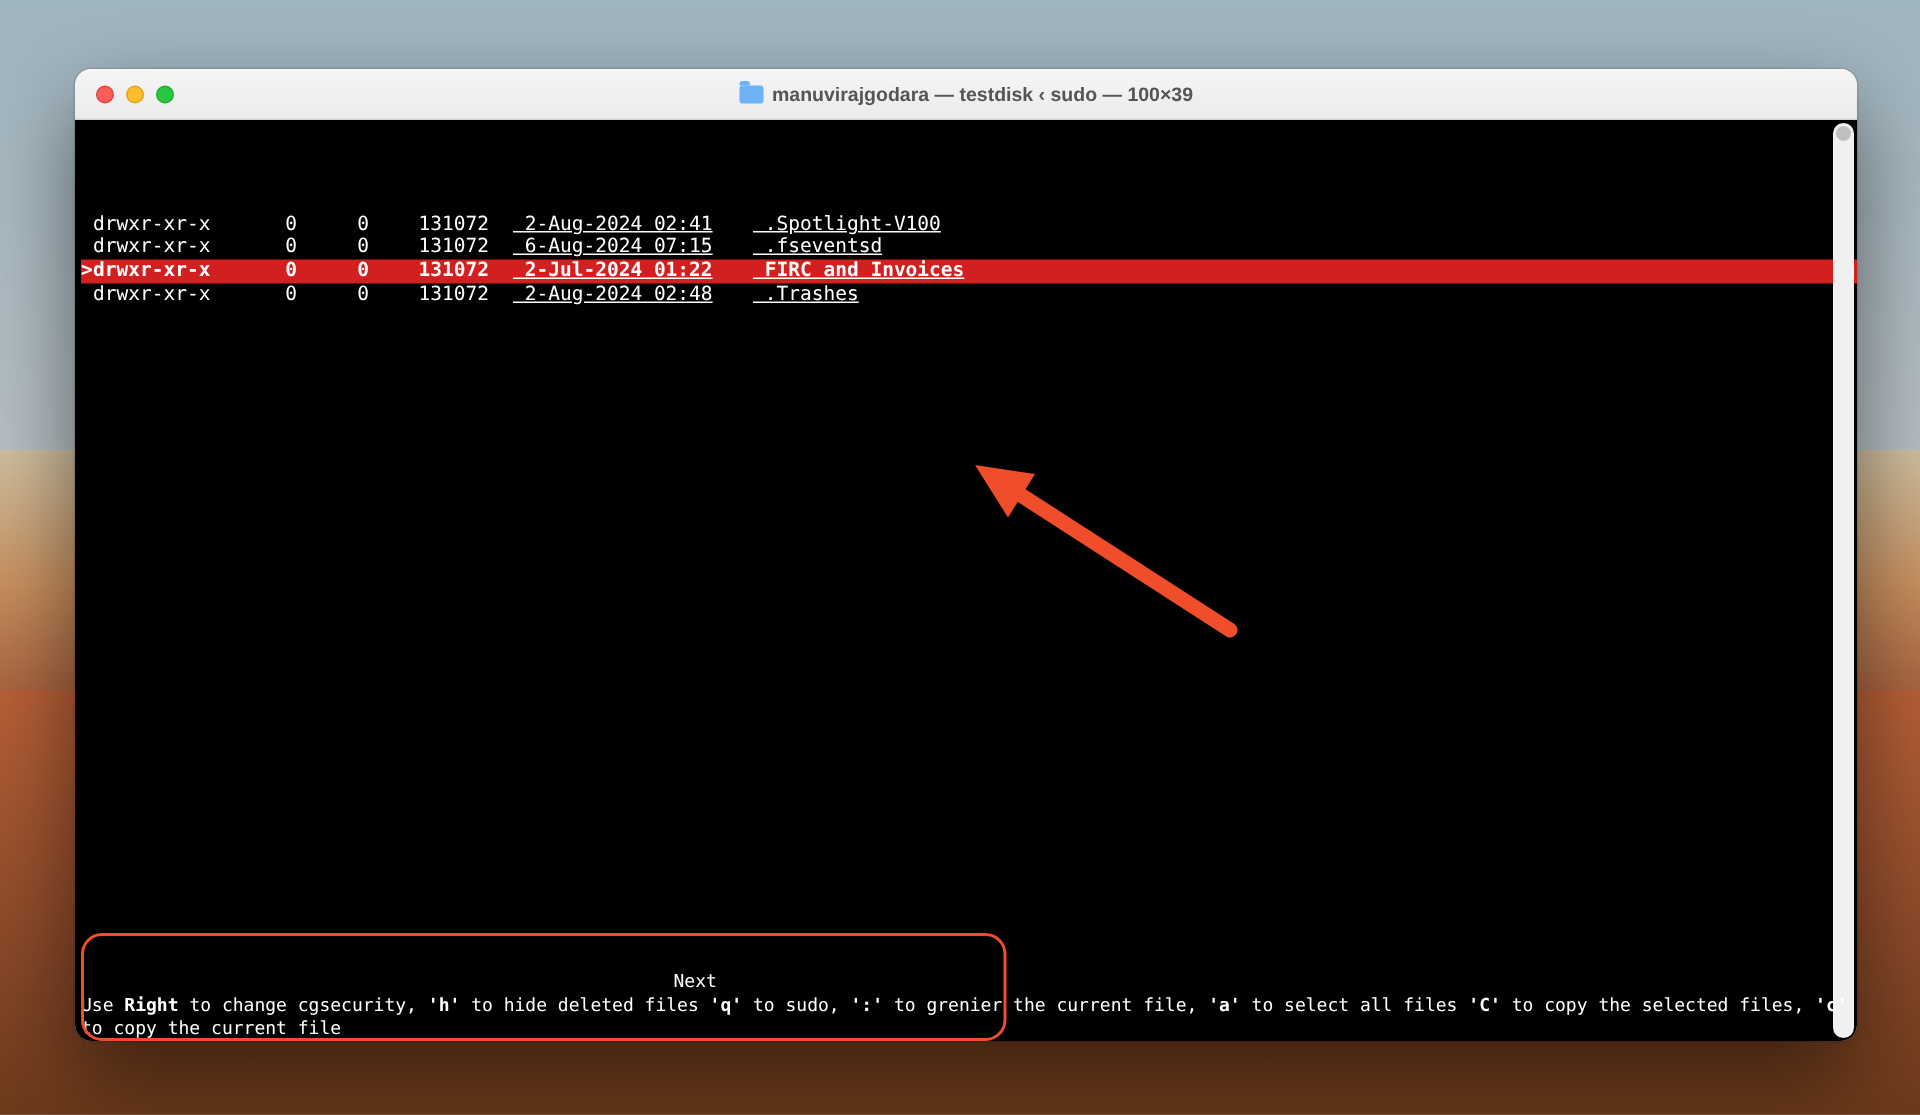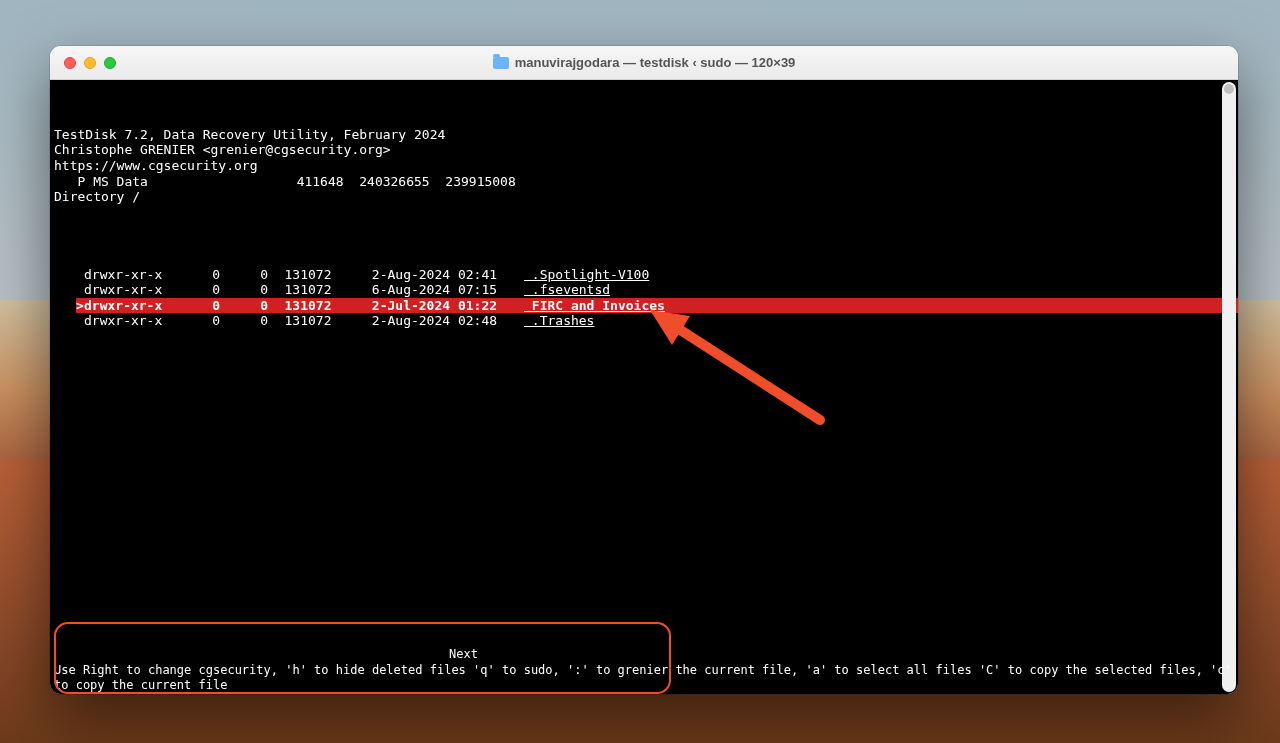--- a/index.html
+++ b/index.html
@@ -148,38 +148,37 @@
 
     .file-list {
       padding-top: 15px;
       padding-left: 4px;
     }
 
     .file-row {
       display: flex;
       height: 15.6px;
       align-items: center;
-      margin-left: 22px;
     }
 
     .file-row.selected {
       background: #d21f1f;
       font-weight: bold;
     }
 
     .cursor-mark {
       display: inline-block;
       width: 8px;
     }
 
     .col-perms { display: inline-block; width: 88px; }
     .col-uid { display: inline-block; width: 48px; text-align: right; }
     .col-gid { display: inline-block; width: 48px; text-align: right; }
-    .col-size { display: inline-block; width: 80px; text-align: center; }
-    .col-date { display: inline-block; padding-left: 16px; width: 176px; }
+    .col-size { display: inline-block; width: 80px; text-align: right; }
+    .col-date { display: inline-block; padding-left: 16px; width: 176px; text-decoration: underline; }
     .col-name { display: inline-block; padding-left: 0; text-decoration: underline; }
 
     .footer-block {
       position: absolute;
       bottom: 0;
       left: 4px;
       right: 4px;
       font-family: "Menlo", "Consolas", monospace;
       font-size: 12px;
       line-height: 15.6px;
@@ -189,21 +188,21 @@
 
     .footer-next {
       text-align: left;
       padding-left: 395px;
     }
 
     .footer-lines {
       padding-left: 0;
     }
 
-    .bold { font-weight: normal; }
+    .bold { font-weight: bold; }
 
     .callout-box {
       position: absolute;
       left: 0;
       bottom: 0;
       width: 617px;
       height: 72px;
       border: 2.5px solid #f04d2a;
       border-radius: 14px;
       pointer-events: none;
@@ -249,36 +248,30 @@
 
 <div class="terminal-window">
   <div class="titlebar">
     <div class="traffic-lights">
       <div class="traffic-light tl-red"></div>
       <div class="traffic-light tl-yellow"></div>
       <div class="traffic-light tl-green"></div>
     </div>
     <div class="title-center">
       <span class="folder-glyph"></span>
-      <span>manuvirajgodara — testdisk ‹ sudo — 120×39</span>
+      <span>manuvirajgodara — testdisk ‹ sudo — 100×39</span>
     </div>
   </div>
 
   <div class="terminal-body">
     <div class="scrollbar-track">
       <div class="scrollbar-thumb"></div>
     </div>
 
     <div class="term-content">
-      <div class="header-lines">
-<span>TestDisk 7.2, Data Recovery Utility, February 2024</span>
-<span>Christophe GRENIER &lt;grenier@cgsecurity.org&gt;</span>
-<span>https://www.cgsecurity.org</span>
-<span>   P MS Data                   411648  240326655  239915008</span>
-<span>Directory /</span></div>
 
       <div class="file-list" id="file-list"><div class="file-row"><span class="cursor-mark"> </span><span class="col-perms">drwxr-xr-x</span><span class="col-uid">0</span><span class="col-gid">0</span><span class="col-size">131072</span><span class="col-date"> 2-Aug-2024 02:41</span><span class="col-name"> .Spotlight-V100</span></div><div class="file-row"><span class="cursor-mark"> </span><span class="col-perms">drwxr-xr-x</span><span class="col-uid">0</span><span class="col-gid">0</span><span class="col-size">131072</span><span class="col-date"> 6-Aug-2024 07:15</span><span class="col-name"> .fseventsd</span></div><div class="file-row selected"><span class="cursor-mark">&gt;</span><span class="col-perms">drwxr-xr-x</span><span class="col-uid">0</span><span class="col-gid">0</span><span class="col-size">131072</span><span class="col-date"> 2-Jul-2024 01:22</span><span class="col-name"> FIRC and Invoices</span></div><div class="file-row"><span class="cursor-mark"> </span><span class="col-perms">drwxr-xr-x</span><span class="col-uid">0</span><span class="col-gid">0</span><span class="col-size">131072</span><span class="col-date"> 2-Aug-2024 02:48</span><span class="col-name"> .Trashes</span></div></div>
     </div>
 
     <div class="footer-block">
       <div class="callout-box"></div>
       <div class="footer-next">Next</div>
       <div class="footer-lines">
 <span><span>Use </span><span class="bold">Right</span><span> to change cgsecurity, </span><span class="bold">'h'</span><span> to hide deleted files</span></span>
 <span><span>    </span><span class="bold">'q'</span><span> to sudo, </span><span class="bold">':'</span><span> to grenier the current file, </span><span class="bold">'a'</span><span> to select all files</span></span>

